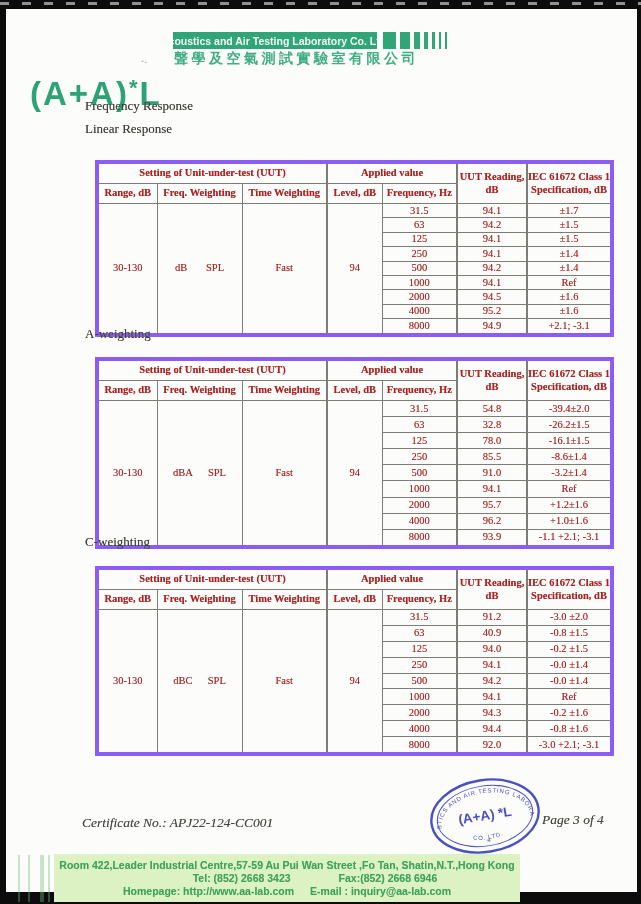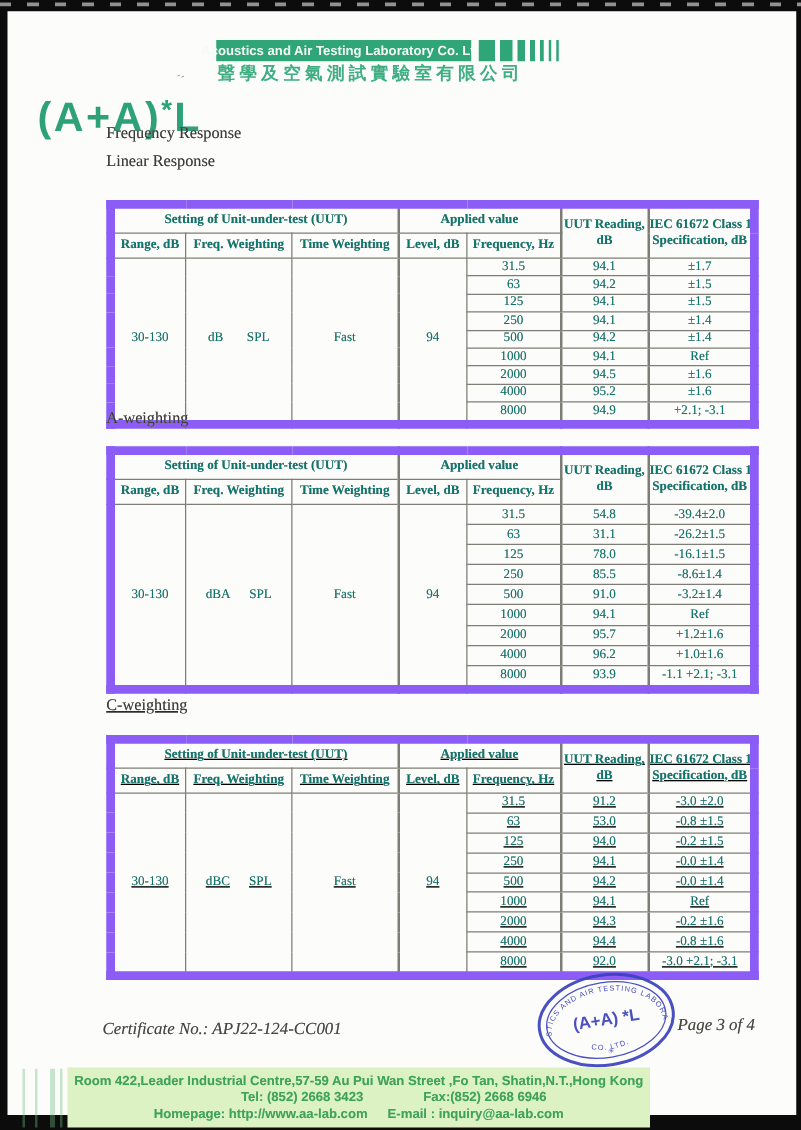--- a/index.html
+++ b/index.html
@@ -26,25 +26,25 @@
   .company-zh{position:absolute;left:168px;top:41px;color:#3fae83;font-size:14px;font-weight:bold;
     letter-spacing:3.5px;white-space:nowrap;}
   .scan-mark{position:absolute;left:134px;top:50px;color:#8b8b85;font-size:10px;transform:rotate(18deg);}
 
   
   .main-title{position:absolute;left:79px;top:89px;font-size:13px;color:#3b3b37;
     text-shadow:0 0 .5px #9a9a94;}
 
   
   .table-block{position:absolute;left:79px;}
-  .blk0{top:112px;} .blk1{top:317px;} .blk2{top:547px;text-decoration:underline;}
+  .blk0{top:112px;} .blk1{top:317px;} .blk2{top:525px;}
   .tbl-label{font-size:13px;color:#3b3b37;text-shadow:0 0 .5px #9a9a94;height:16px;}
   .blk0 .uut-table{margin-top:23px;} .blk1 .uut-table{margin-top:15px;} .blk2 .uut-table{margin-top:16px;}
-  .uut-table{border-collapse:collapse;table-layout:fixed;width:515px;
-    border:7px solid #8b5cf6;color:#0f766e;text-shadow:0 0 .5px #a0a09a;}
+  .uut-table{border-collapse:collapse;table-layout:fixed;width:515px;margin-left:10px;
+    border:4px solid #8b5cf6;color:#b91c1c;text-shadow:0 0 .5px #a0a09a;}
   .uut-table col.c1{width:60px}.uut-table col.c2{width:85px}.uut-table col.c3{width:85px}
   .uut-table col.c4{width:55px}.uut-table col.c5{width:75px}.uut-table col.c6{width:70px}
   .uut-table col.c7{width:85px}
   .uut-table th,.uut-table td{border:1px solid #7d7d76;padding:0;text-align:center;
     font-size:10.5px;line-height:1.15;overflow:hidden;white-space:nowrap;}
   .uut-table th{font-weight:bold;height:19px;}
   .bl2{border-left-width:2px !important;}
   .blk0 tbody td{height:13.4px;} .blk1 tbody td{height:15.1px;} .blk2 tbody td{height:14.9px;}
   .fw-wrap{display:flex;justify-content:space-around;align-items:center;padding:0 8px;}
 
@@ -225,21 +225,21 @@
                 </div>
               </td>
               <td rowspan="9">Fast</td>
               <td rowspan="9" class="bl2">94</td>
               <td>31.5</td>
               <td class="bl2">54.8</td>
               <td class="bl2">-39.4±2.0</td>
             </tr>
             <tr>
               <td>63</td>
-              <td class="bl2">31.1</td>
+              <td class="bl2">32.8</td>
               <td class="bl2">-26.2±1.5</td>
             </tr>
             <tr>
               <td>125</td>
               <td class="bl2">78.0</td>
               <td class="bl2">-16.1±1.5</td>
             </tr>
             <tr>
               <td>250</td>
               <td class="bl2">85.5</td>
@@ -317,21 +317,21 @@
                 </div>
               </td>
               <td rowspan="9">Fast</td>
               <td rowspan="9" class="bl2">94</td>
               <td>31.5</td>
               <td class="bl2">91.2</td>
               <td class="bl2">-3.0 ±2.0</td>
             </tr>
             <tr>
               <td>63</td>
-              <td class="bl2">53.0</td>
+              <td class="bl2">40.9</td>
               <td class="bl2">-0.8 ±1.5</td>
             </tr>
             <tr>
               <td>125</td>
               <td class="bl2">94.0</td>
               <td class="bl2">-0.2 ±1.5</td>
             </tr>
             <tr>
               <td>250</td>
               <td class="bl2">94.1</td>

